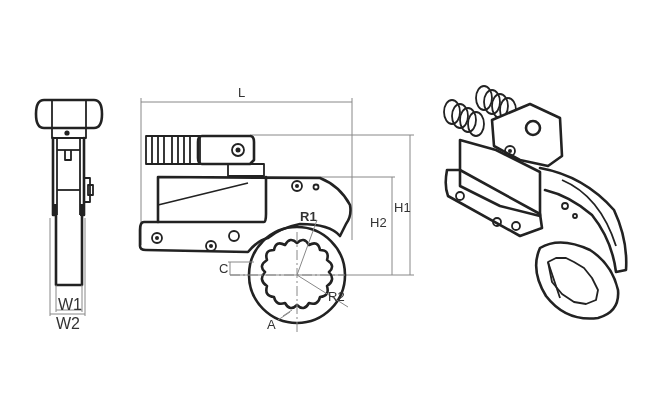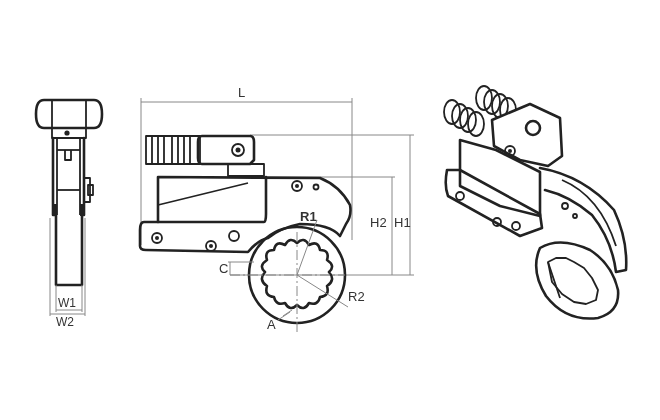--- a/index.html
+++ b/index.html
@@ -130,22 +130,22 @@
     <circle class="med" cx="565" cy="206" r="3"></circle>
     <circle class="med" cx="575" cy="216" r="2"></circle>
 
     <path class="thick fillw" d="M540 248 Q530 270 546 296 Q566 322 598 318 Q620 312 618 290 Q612 264 590 250 Q560 236 540 248 Z"></path>
     <path class="med" d="M548 262 L556 258 L566 258 L574 262 L584 268 L592 278 L598 290 L596 300 L586 304 L574 302 L562 294 L552 282 Z"></path>
     <line class="med" x1="548" y1="262" x2="560" y2="298"></line>
   </g>
 </svg>
 
 <span class="lbl" style="left:238px;top:86px;">L</span>
-<span class="lbl" style="left:394px;top:201px;margin-top:15px;">H1</span>
+<span class="lbl" style="left:394px;top:201px;">H1</span>
 <span class="lbl" style="left:370px;top:216px;text-align:center;">H2</span>
 <span class="lbl" style="left:300px;top:210px;font-weight:bold;">R1</span>
-<span class="lbl" style="left:348px;top:290px;">R2</span>
+<span class="lbl" style="left:328px;top:290px;">R2</span>
 <span class="lbl" style="left:219px;top:262px;">C</span>
 <span class="lbl" style="left:267px;top:318px;">A</span>
-<span class="lbl" style="left:58px;top:297px;font-size:12px;">W1</span>
-<span class="lbl" style="left:56px;top:316px;font-size:12px;">W2</span>
+<span class="lbl" style="left:58px;top:297px;font-size:16px;">W1</span>
+<span class="lbl" style="left:56px;top:316px;font-size:16px;">W2</span>
 
 </div>
 
 </body></html>

